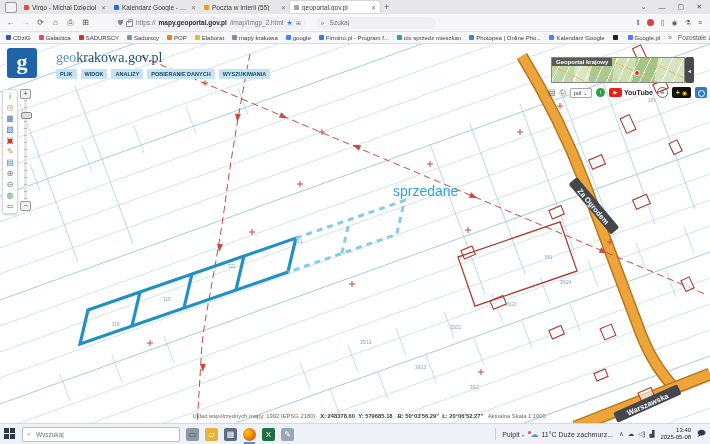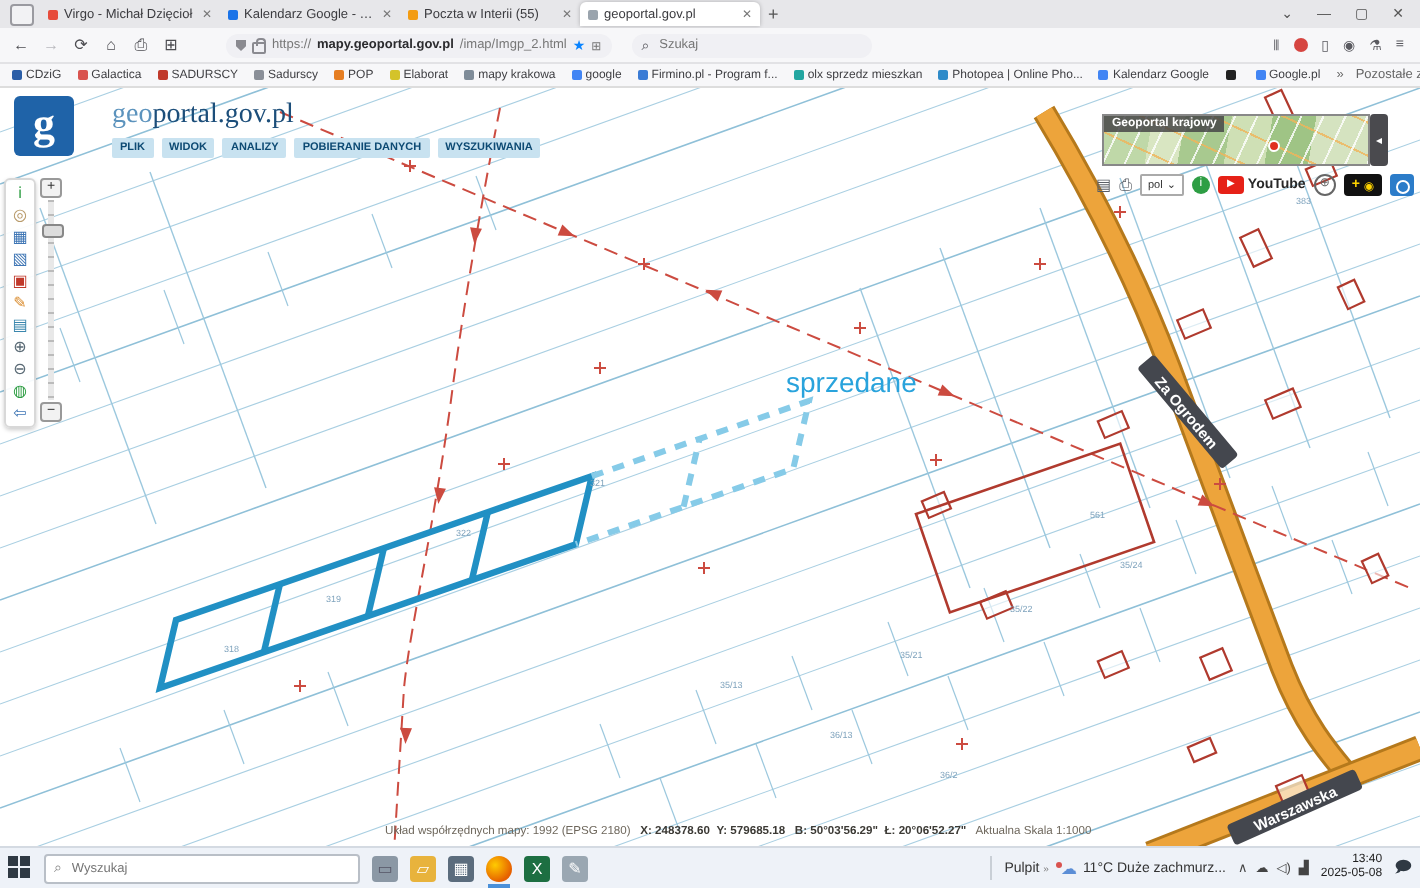--- a/index.html
+++ b/index.html
@@ -416,21 +416,21 @@
           <text x="360" y="300" font-size="4.5" fill="#7fa3bd">35/13</text>
           <text x="450" y="285" font-size="4.5" fill="#7fa3bd">35/21</text>
           <text x="505" y="262" font-size="4.5" fill="#7fa3bd">35/22</text>
           <text x="560" y="240" font-size="4.5" fill="#7fa3bd">35/24</text>
           <text x="415" y="325" font-size="4.5" fill="#7fa3bd">36/13</text>
           <text x="470" y="345" font-size="4.5" fill="#7fa3bd">36/2</text>
         </g>
     </svg>
 
     <div class="gp-logo">g</div>
-    <div class="gp-title"><span class="lt">geo</span><span>portal.gov.pl</span></div>
+    <div class="gp-title"><span class="lt">geo</span><span>krakowa.gov.pl</span></div>
     <div class="gp-menu">
       <span class="mi">PLIK</span>
       <span class="mi">WIDOK</span>
       <span class="mi">ANALIZY</span>
       <span class="mi">POBIERANIE DANYCH</span>
       <span class="mi">WYSZUKIWANIA</span>
     </div>
 
     <div class="lpanel">
       <div class="gp-tool" style="color: rgb(47, 158, 68);">ℹ</div>

